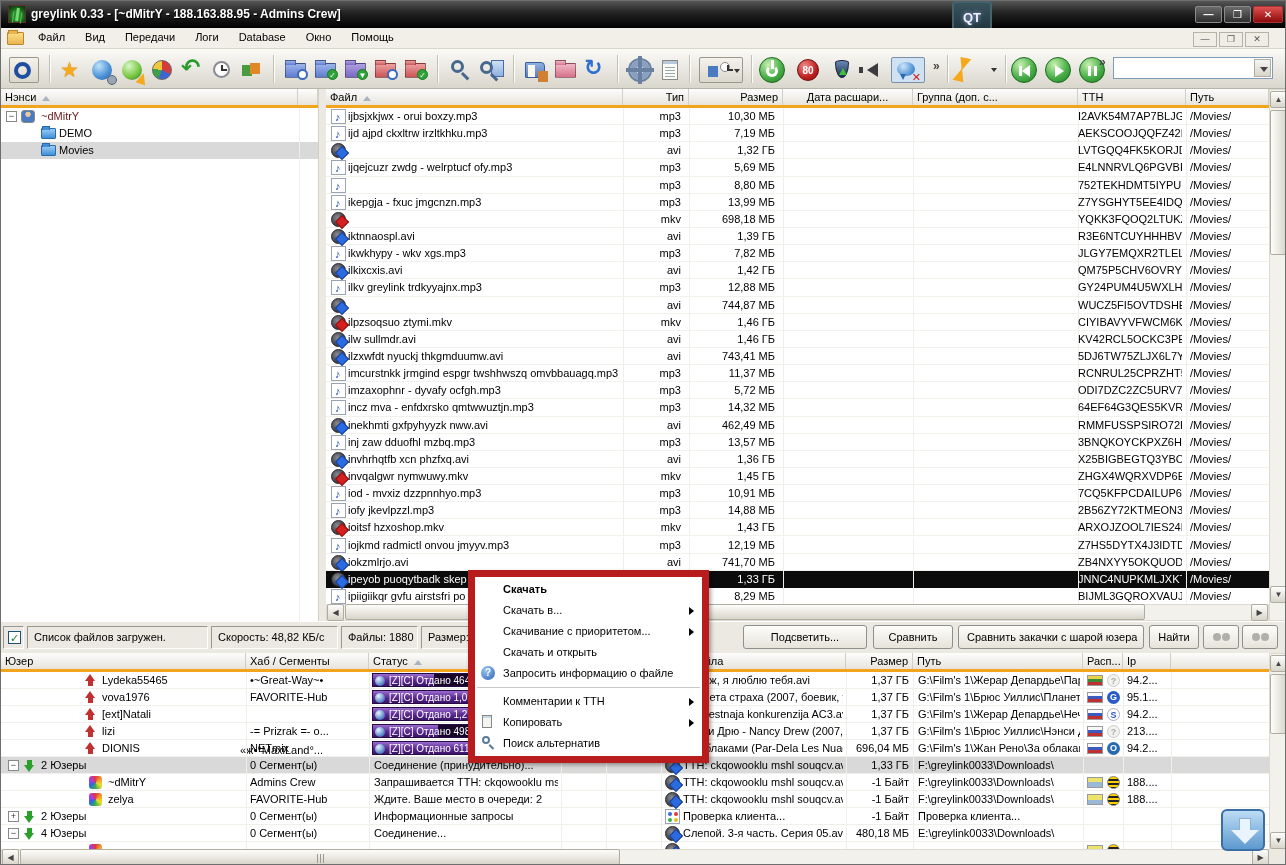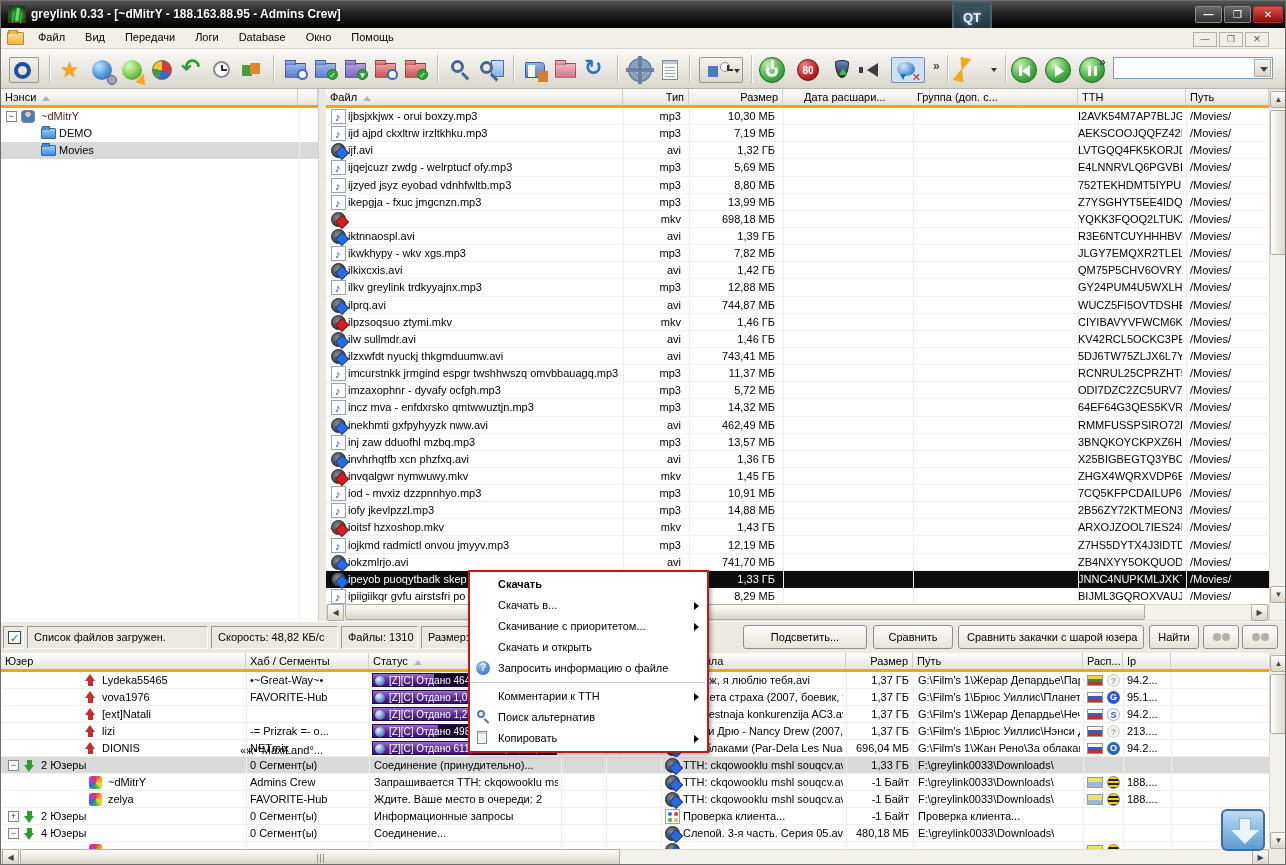--- a/index.html
+++ b/index.html
@@ -139,21 +139,21 @@
   .net-s{color:#2a5ac8;background:#fff;border:1px solid #aac;}
   .net-o{color:#fff;background:#2a6ab0;}
   .net-bee{background:repeating-linear-gradient(180deg,#ffcf00 0 2px,#222 2px 4px);border:1px solid #886;}
   
   .sb{background:#f2f1ec;border:1px solid #dcdad2;}
   .sb-btn{position:absolute;width:17px;height:17px;background:linear-gradient(#fdfdfb,#d8d5ca);border:1px solid #b0ada0;border-radius:2px;color:#444;font-size:8px;text-align:center;line-height:16px;}
   .sb-thumb{position:absolute;background:linear-gradient(90deg,#fdfdfb,#d8d5ca);border:1px solid #b0ada0;border-radius:2px;}
   .sb-thumb.h{background:linear-gradient(#fdfdfb,#d8d5ca);}
   .grip{position:absolute;left:50%;top:4px;width:1px;height:9px;background:#9a978c;box-shadow:3px 0 0 #9a978c,-3px 0 0 #9a978c;}
   
-  #ctxmenu{left:467px;top:569px;width:241px;background:#fff;border:2px solid #b91c1c;box-shadow:2px 2px 4px rgba(0,0,0,.35);z-index:60;padding:2px 0;}
+  #ctxmenu{left:467px;top:569px;width:241px;background:#fff;border:7px solid #b91c1c;box-shadow:2px 2px 4px rgba(0,0,0,.35);z-index:60;padding:2px 0;}
   .mitem{position:relative;height:21px;line-height:21px;padding-left:28px;white-space:nowrap;}
   .mitem.bold{font-weight:bold;}
   .msep{height:1px;background:#c8c8c4;margin:3px 2px;}
   .subarr{position:absolute;right:8px;top:7px;width:0;height:0;border-top:4px solid transparent;border-bottom:4px solid transparent;border-left:5px solid #000;}
   .mi-help{position:absolute;left:6px;top:3px;width:14px;height:14px;border-radius:50%;background:radial-gradient(circle at 35% 30%,#9ac4f0,#2a62b8);color:#fff;font-size:10px;font-weight:bold;text-align:center;line-height:14px;}
   .mi-mag{position:absolute;left:7px;top:3px;width:8px;height:8px;border:2px solid #5a7a9a;border-radius:50%;}
   .mi-mag:after{content:"";position:absolute;left:6px;top:6px;width:6px;height:2px;background:#5a7a9a;transform:rotate(45deg);transform-origin:0 0;}
   .mi-copy{position:absolute;left:7px;top:3px;width:10px;height:13px;background:#f4f4f0;border:1px solid #888;box-shadow:inset 0 2px 0 #c8d8e8;}
   
   #bigbtn{left:1220px;top:808px;width:44px;height:42px;border:2px solid #3a6ea5;border-radius:6px;background:linear-gradient(#bcdcf4,#5e9ad0);z-index:40;}
@@ -342,21 +342,21 @@
       </div>
     </div>
   <div class="colline" style="left:298px;top:19px;height:513px;"></div>
 </div>
 
 <div class="abs" id="filepanel">
   <div class="hdr" id="file-hdr">
       <div class="hdr-cell" style="left: 0px; width: 297px; text-align: left;"><span>Файл</span><span class="sortup"></span></div>
       <div class="hdr-cell" style="left: 297px; width: 66px; text-align: right;"><span>Тип</span></div>
       <div class="hdr-cell" style="left: 363px; width: 94px; text-align: right;"><span>Размер</span></div>
-      <div class="hdr-cell" style="left: 457px; width: 130px; text-align: left; margin-left: 17px;"><span>Дата расшари...</span></div>
+      <div class="hdr-cell" style="left: 457px; width: 130px; text-align: center;"><span>Дата расшари...</span></div>
       <div class="hdr-cell" style="left: 587px; width: 165px; text-align: left;"><span>Группа (доп. с...</span></div>
       <div class="hdr-cell" style="left: 752px; width: 108px; text-align: left;"><span>TTH</span></div>
       <div class="hdr-cell" style="left: 860px; width: 83px; text-align: left;"><span>Путь</span></div>
     </div>
   <div id="file-rows" style="position:absolute;left:0;top:19px;width:943px;height:497px;overflow:hidden;">
       <div class="frow" style="top: 0px;">
         <div class="colline" style="left: 297px; height: 17px;"></div>
         <div class="colline" style="left: 363px; height: 17px;"></div>
         <div class="colline" style="left: 457px; height: 17px;"></div>
         <div class="colline" style="left: 587px; height: 17px;"></div>
@@ -384,21 +384,20 @@
         <div class="cell" style="left: 864px; width: 76px; text-align: left;">/Movies/</div>
       </div>
       <div class="frow" style="top: 34.28px;">
         <div class="colline" style="left: 297px; height: 17px;"></div>
         <div class="colline" style="left: 363px; height: 17px;"></div>
         <div class="colline" style="left: 457px; height: 17px;"></div>
         <div class="colline" style="left: 587px; height: 17px;"></div>
         <div class="colline" style="left: 752px; height: 17px;"></div>
         <div class="colline" style="left: 860px; height: 17px;"></div>
         <div class="fi reel blue" style="left: 5px;"></div>
-        <div class="cell" style="left: 22px; width: 270px; text-align: left;">ijf.avi</div>
         <div class="cell" style="left: 297px; width: 58px; text-align: right;">avi</div>
         <div class="cell" style="left: 363px; width: 86px; text-align: right;">1,32 ГБ</div>
         <div class="cell" style="left: 752px; width: 104px; text-align: left;">LVTGQQ4FK5KORJD3PFI5ZW7V7YF...</div>
         <div class="cell" style="left: 864px; width: 76px; text-align: left;">/Movies/</div>
       </div>
       <div class="frow" style="top: 51.42px;">
         <div class="colline" style="left: 297px; height: 17px;"></div>
         <div class="colline" style="left: 363px; height: 17px;"></div>
         <div class="colline" style="left: 457px; height: 17px;"></div>
         <div class="colline" style="left: 587px; height: 17px;"></div>
@@ -412,21 +411,20 @@
         <div class="cell" style="left: 864px; width: 76px; text-align: left;">/Movies/</div>
       </div>
       <div class="frow" style="top: 68.56px;">
         <div class="colline" style="left: 297px; height: 17px;"></div>
         <div class="colline" style="left: 363px; height: 17px;"></div>
         <div class="colline" style="left: 457px; height: 17px;"></div>
         <div class="colline" style="left: 587px; height: 17px;"></div>
         <div class="colline" style="left: 752px; height: 17px;"></div>
         <div class="colline" style="left: 860px; height: 17px;"></div>
         <div class="fi fi-note" style="left: 5px;"></div>
-        <div class="cell" style="left: 22px; width: 270px; text-align: left;">ijzyed jsyz eyobad vdnhfwltb.mp3</div>
         <div class="cell" style="left: 297px; width: 58px; text-align: right;">mp3</div>
         <div class="cell" style="left: 363px; width: 86px; text-align: right;">8,80 МБ</div>
         <div class="cell" style="left: 752px; width: 104px; text-align: left;">752TEKHDMT5IYPUKDM2VE3EUUJ67...</div>
         <div class="cell" style="left: 864px; width: 76px; text-align: left;">/Movies/</div>
       </div>
       <div class="frow" style="top: 85.7px;">
         <div class="colline" style="left: 297px; height: 17px;"></div>
         <div class="colline" style="left: 363px; height: 17px;"></div>
         <div class="colline" style="left: 457px; height: 17px;"></div>
         <div class="colline" style="left: 587px; height: 17px;"></div>
@@ -509,21 +507,20 @@
         <div class="cell" style="left: 864px; width: 76px; text-align: left;">/Movies/</div>
       </div>
       <div class="frow" style="top: 188.54px;">
         <div class="colline" style="left: 297px; height: 17px;"></div>
         <div class="colline" style="left: 363px; height: 17px;"></div>
         <div class="colline" style="left: 457px; height: 17px;"></div>
         <div class="colline" style="left: 587px; height: 17px;"></div>
         <div class="colline" style="left: 752px; height: 17px;"></div>
         <div class="colline" style="left: 860px; height: 17px;"></div>
         <div class="fi reel blue" style="left: 5px;"></div>
-        <div class="cell" style="left: 22px; width: 270px; text-align: left;">ilprq.avi</div>
         <div class="cell" style="left: 297px; width: 58px; text-align: right;">avi</div>
         <div class="cell" style="left: 363px; width: 86px; text-align: right;">744,87 МБ</div>
         <div class="cell" style="left: 752px; width: 104px; text-align: left;">WUCZ5FI5OVTDSHEZU6RHI6KAB5R...</div>
         <div class="cell" style="left: 864px; width: 76px; text-align: left;">/Movies/</div>
       </div>
       <div class="frow" style="top: 205.68px;">
         <div class="colline" style="left: 297px; height: 17px;"></div>
         <div class="colline" style="left: 363px; height: 17px;"></div>
         <div class="colline" style="left: 457px; height: 17px;"></div>
         <div class="colline" style="left: 587px; height: 17px;"></div>
@@ -773,21 +770,21 @@
   <div class="sb-thumb h" style="left:18px;top:-1px;width:800px;height:16px;"></div>
   <div class="sb-btn" style="left:924px;top:-1px;">▶</div>
 </div>
 
 <div class="abs" id="statusrow">
   <div class="spanel" style="left:2px;width:21px;">
     <div class="checkbox">✓</div>
   </div>
   <div class="spanel" style="left:26px;width:181px;">Список файлов загружен.</div>
   <div class="spanel" style="left:210px;width:127px;">Скорость: 48,82 КБ/с</div>
-  <div class="spanel" style="left:340px;width:77px;">Файлы: 1310</div>
+  <div class="spanel" style="left:340px;width:77px;">Файлы: 1880</div>
   <div class="spanel" style="left:420px;width:180px;">Размер: 998,8</div>
   <div class="xbtn" style="left:742px;width:124px;" id="btn0">Подсветить...</div>
   <div class="xbtn" style="left:872px;width:80px;" id="btn1">Сравнить</div>
   <div class="xbtn" style="left:957px;width:186px;" id="btn2">Сравнить закачки с шарой юзера</div>
   <div class="xbtn" style="left:1148px;width:50px;" id="btn3">Найти</div>
   <div class="xbtn dis" style="left:1202px;width:36px;"><span class="binoc"></span></div>
   <div class="xbtn dis" style="left:1241px;width:36px;"><span class="binoc"></span></div>
 </div>
 
 <div class="abs" style="left:0;top:652px;width:1268px;height:19px;background:#fff;z-index:5;">
@@ -1091,19 +1088,19 @@
 </div>
 
 <div class="abs" id="ctxmenu">
     <div class="mitem bold"><span>Скачать</span></div>
     <div class="mitem"><span>Скачать в...</span><div class="subarr"></div></div>
     <div class="mitem"><span>Скачивание с приоритетом...</span><div class="subarr"></div></div>
     <div class="mitem"><span>Скачать и открыть</span></div>
     <div class="mitem"><div class="mi-help">?</div><span>Запросить информацию о файле</span></div>
     <div class="msep"></div>
     <div class="mitem"><span>Комментарии к TTH</span><div class="subarr"></div></div>
+    <div class="mitem"><div class="mi-copy"></div><span>Копировать</span><div class="subarr"></div></div>
     <div class="mitem"><div class="mi-mag"></div><span>Поиск альтернатив</span></div>
-    <div class="mitem"><div class="mi-copy"></div><span>Копировать</span><div class="subarr"></div></div>
   </div>
 
 <div class="abs" id="combo">
     <div class="cbtn"></div>
   </div>
 
 </body></html>

